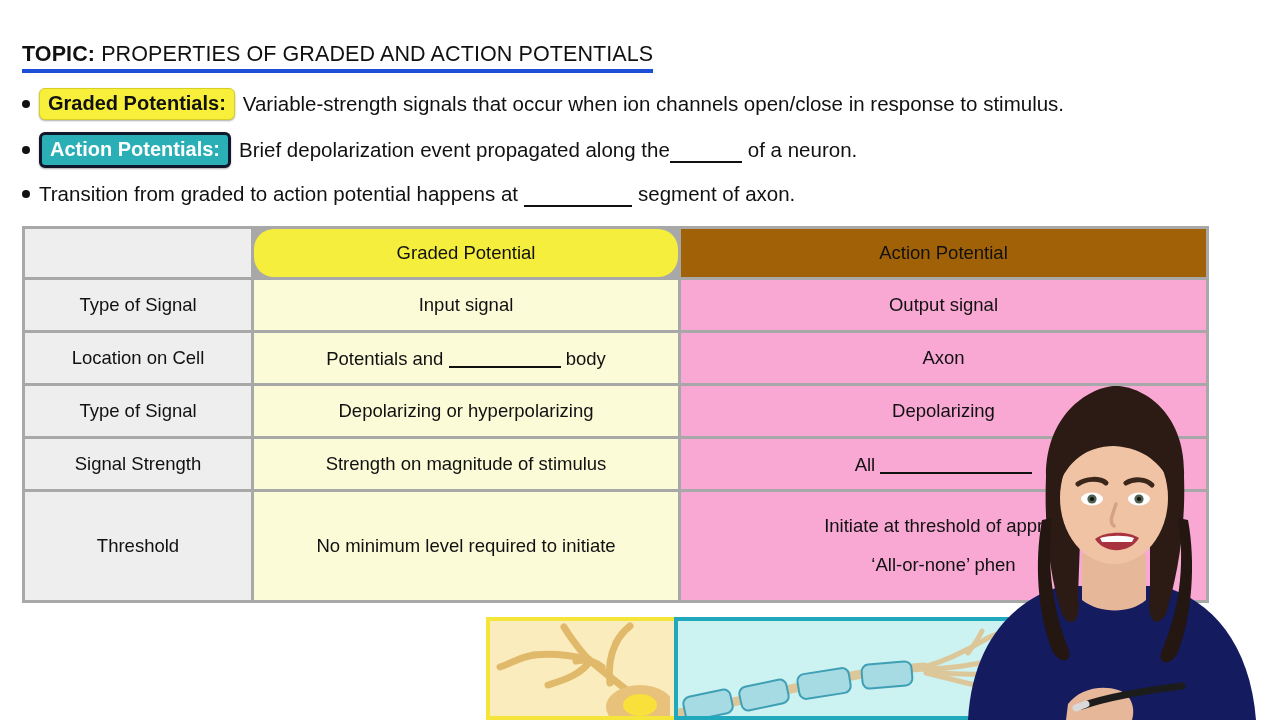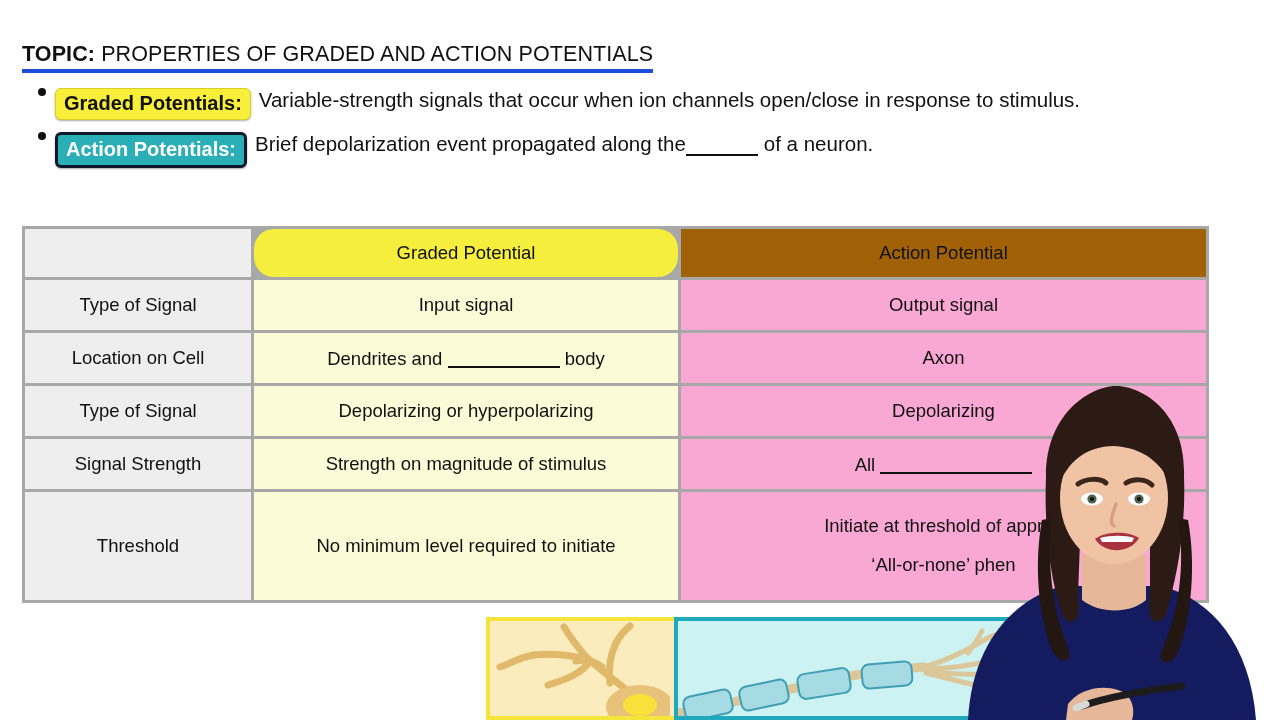--- a/index.html
+++ b/index.html
@@ -17,22 +17,22 @@
     font-size: 21.5px; color: #111; letter-spacing: .1px;
     white-space: nowrap;
     border-bottom: 4px solid #1d4ed8;
     padding-bottom: 2px;
   }
   .topic-key { font-weight: 700; }
   .topic-rest { font-weight: 400; }
 
   
   .bullet-row {
-    position: absolute; left: 38px;
-    display: flex; align-items: flex-start;
+    position: absolute; left: 22px;
+    display: flex; align-items: center;
     font-size: 20.5px; color: #111; white-space: nowrap;
   }
   .bullet-row.b1 { top: 88px; }
   .bullet-row.b2 { top: 132px; }
   .bullet-row.b3 { top: 182px; }
   .dot {
     width: 8px; height: 8px; border-radius: 50%;
     background: #111; margin-right: 9px; flex: 0 0 auto;
   }
   .tag {
@@ -132,20 +132,26 @@
   </div>
 
   <div class="bullet-row b2">
     <span class="dot"></span>
     <span class="tag teal">Action Potentials:</span>
     <span class="bl-text">Brief depolarization event propagated along the</span>
     <span class="blank w1"></span>
     <span class="bl-text" style="margin-left:6px">of a neuron.</span>
   </div>
 
+  <div class="bullet-row b3">
+    <span class="dot"></span>
+    <span class="bl-text">Transition from graded to action potential happens at</span>
+    <span class="blank w2" style="margin-left:6px"></span>
+    <span class="bl-text" style="margin-left:6px">segment of axon.</span>
+  </div>
 
   <table id="cmp-table">
     <colgroup>
       <col class="c-label">
         <col class="c-grad">
         <col class="c-act">
     </colgroup>
     <tbody>
       <tr>
         <td class="hdr-blank"></td>
@@ -155,21 +161,21 @@
 
       <tr class="r-std">
         <td class="lbl-cell">Type of Signal</td>
         <td class="grad-cell">Input signal</td>
         <td class="act-cell">Output signal</td>
       </tr>
 
       <tr class="r-std">
         <td class="lbl-cell">Location on Cell</td>
         <td class="grad-cell">
-          <span>Dendrites and</span>
+          <span>Potentials and</span>
           <span class="cell-blank b-long"></span>
           <span>body</span>
         </td>
         <td class="act-cell">Axon</td>
       </tr>
 
 
       <tr class="r-std">
         <td class="lbl-cell">Type of Signal</td>
         <td class="grad-cell">Depolarizing or hyperpolarizing</td>

